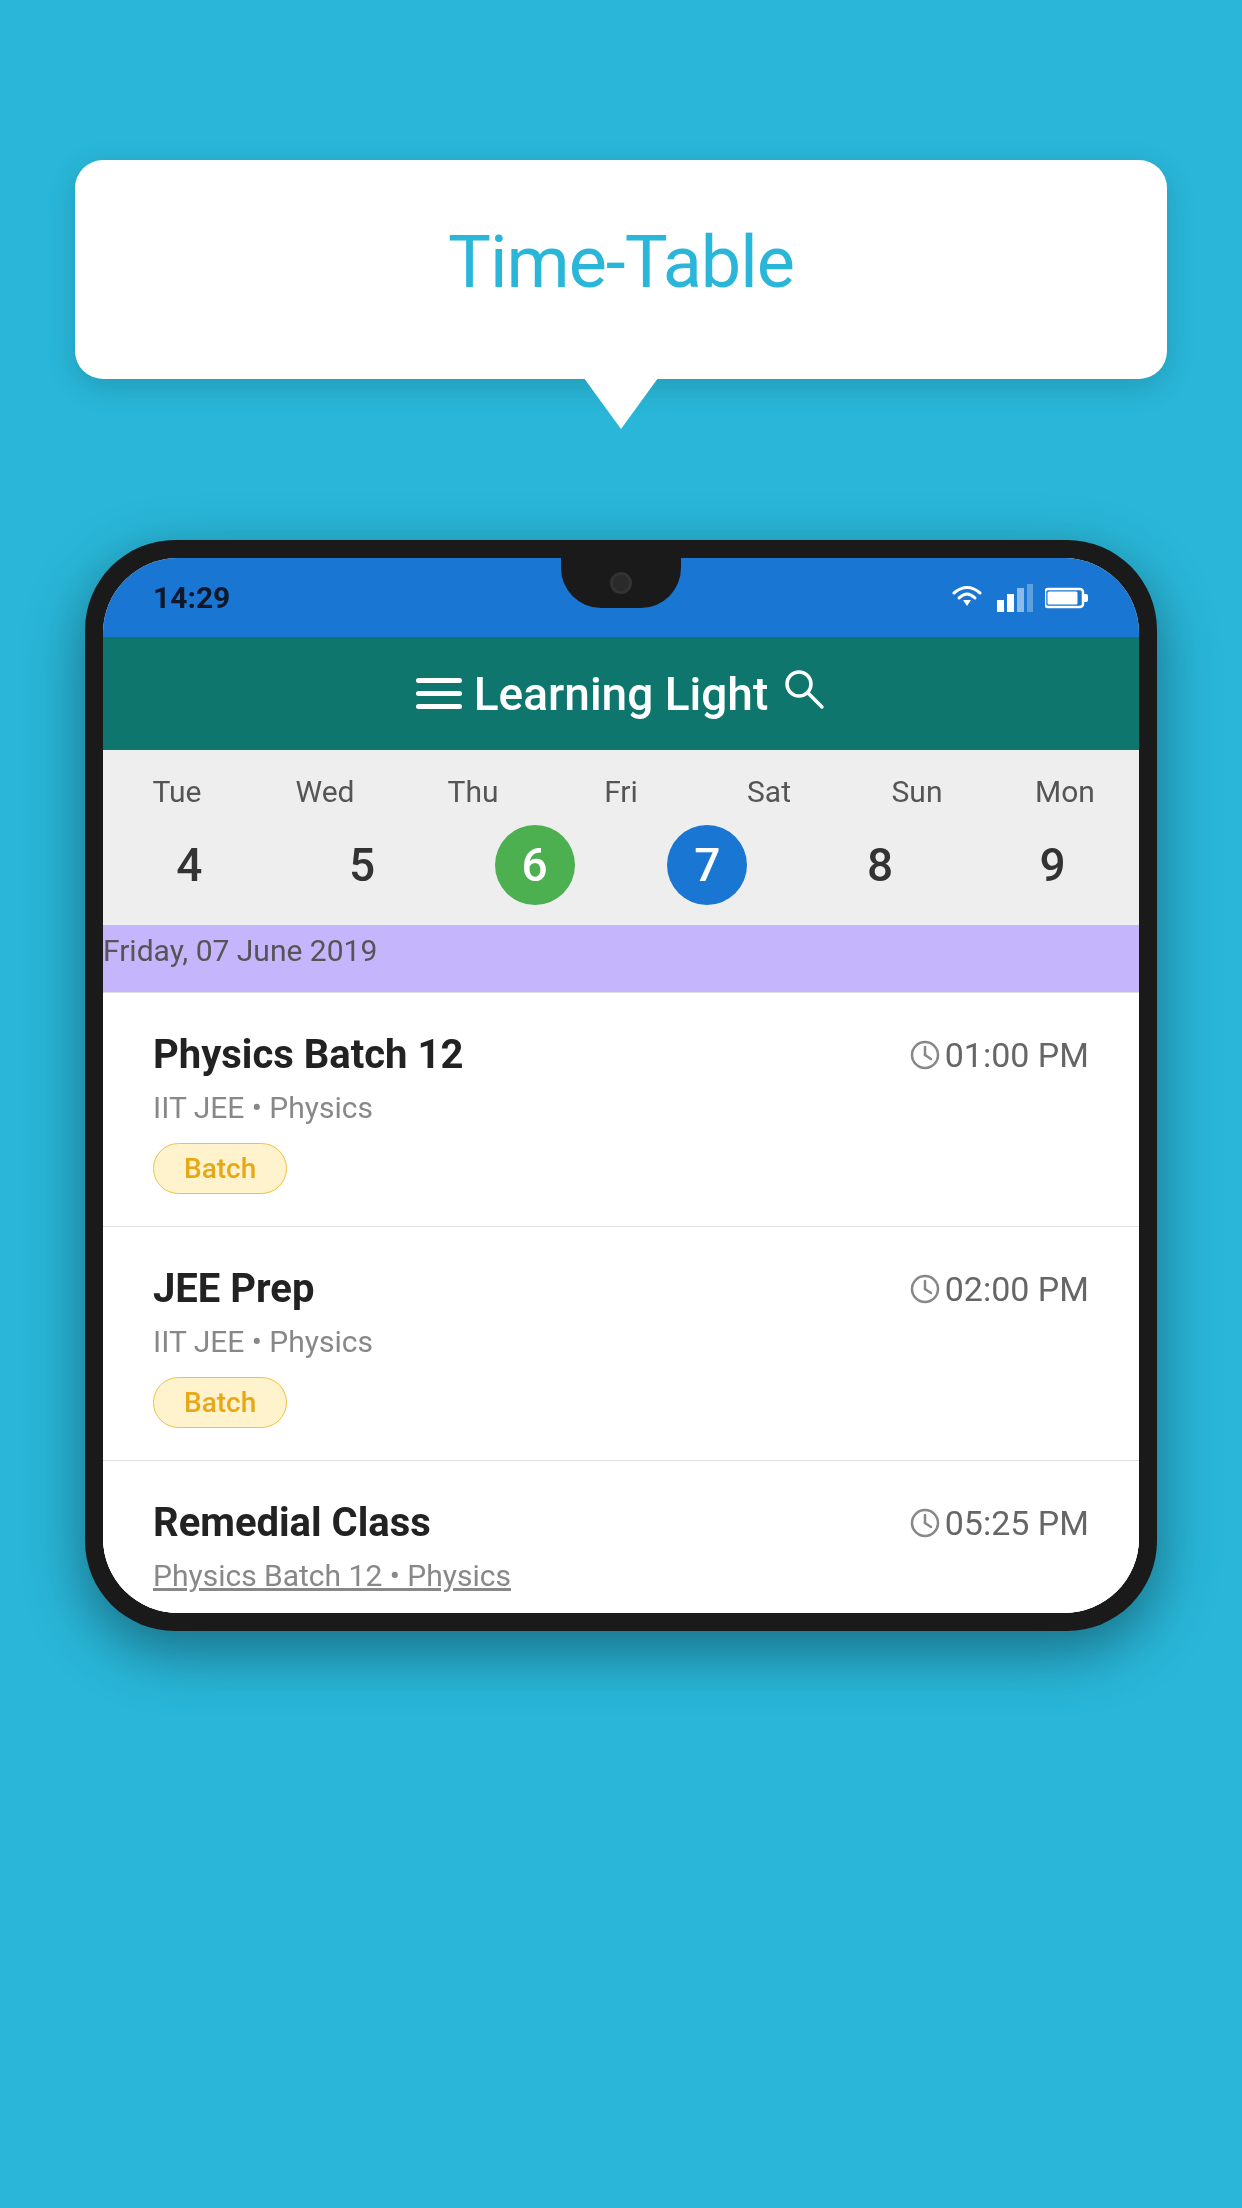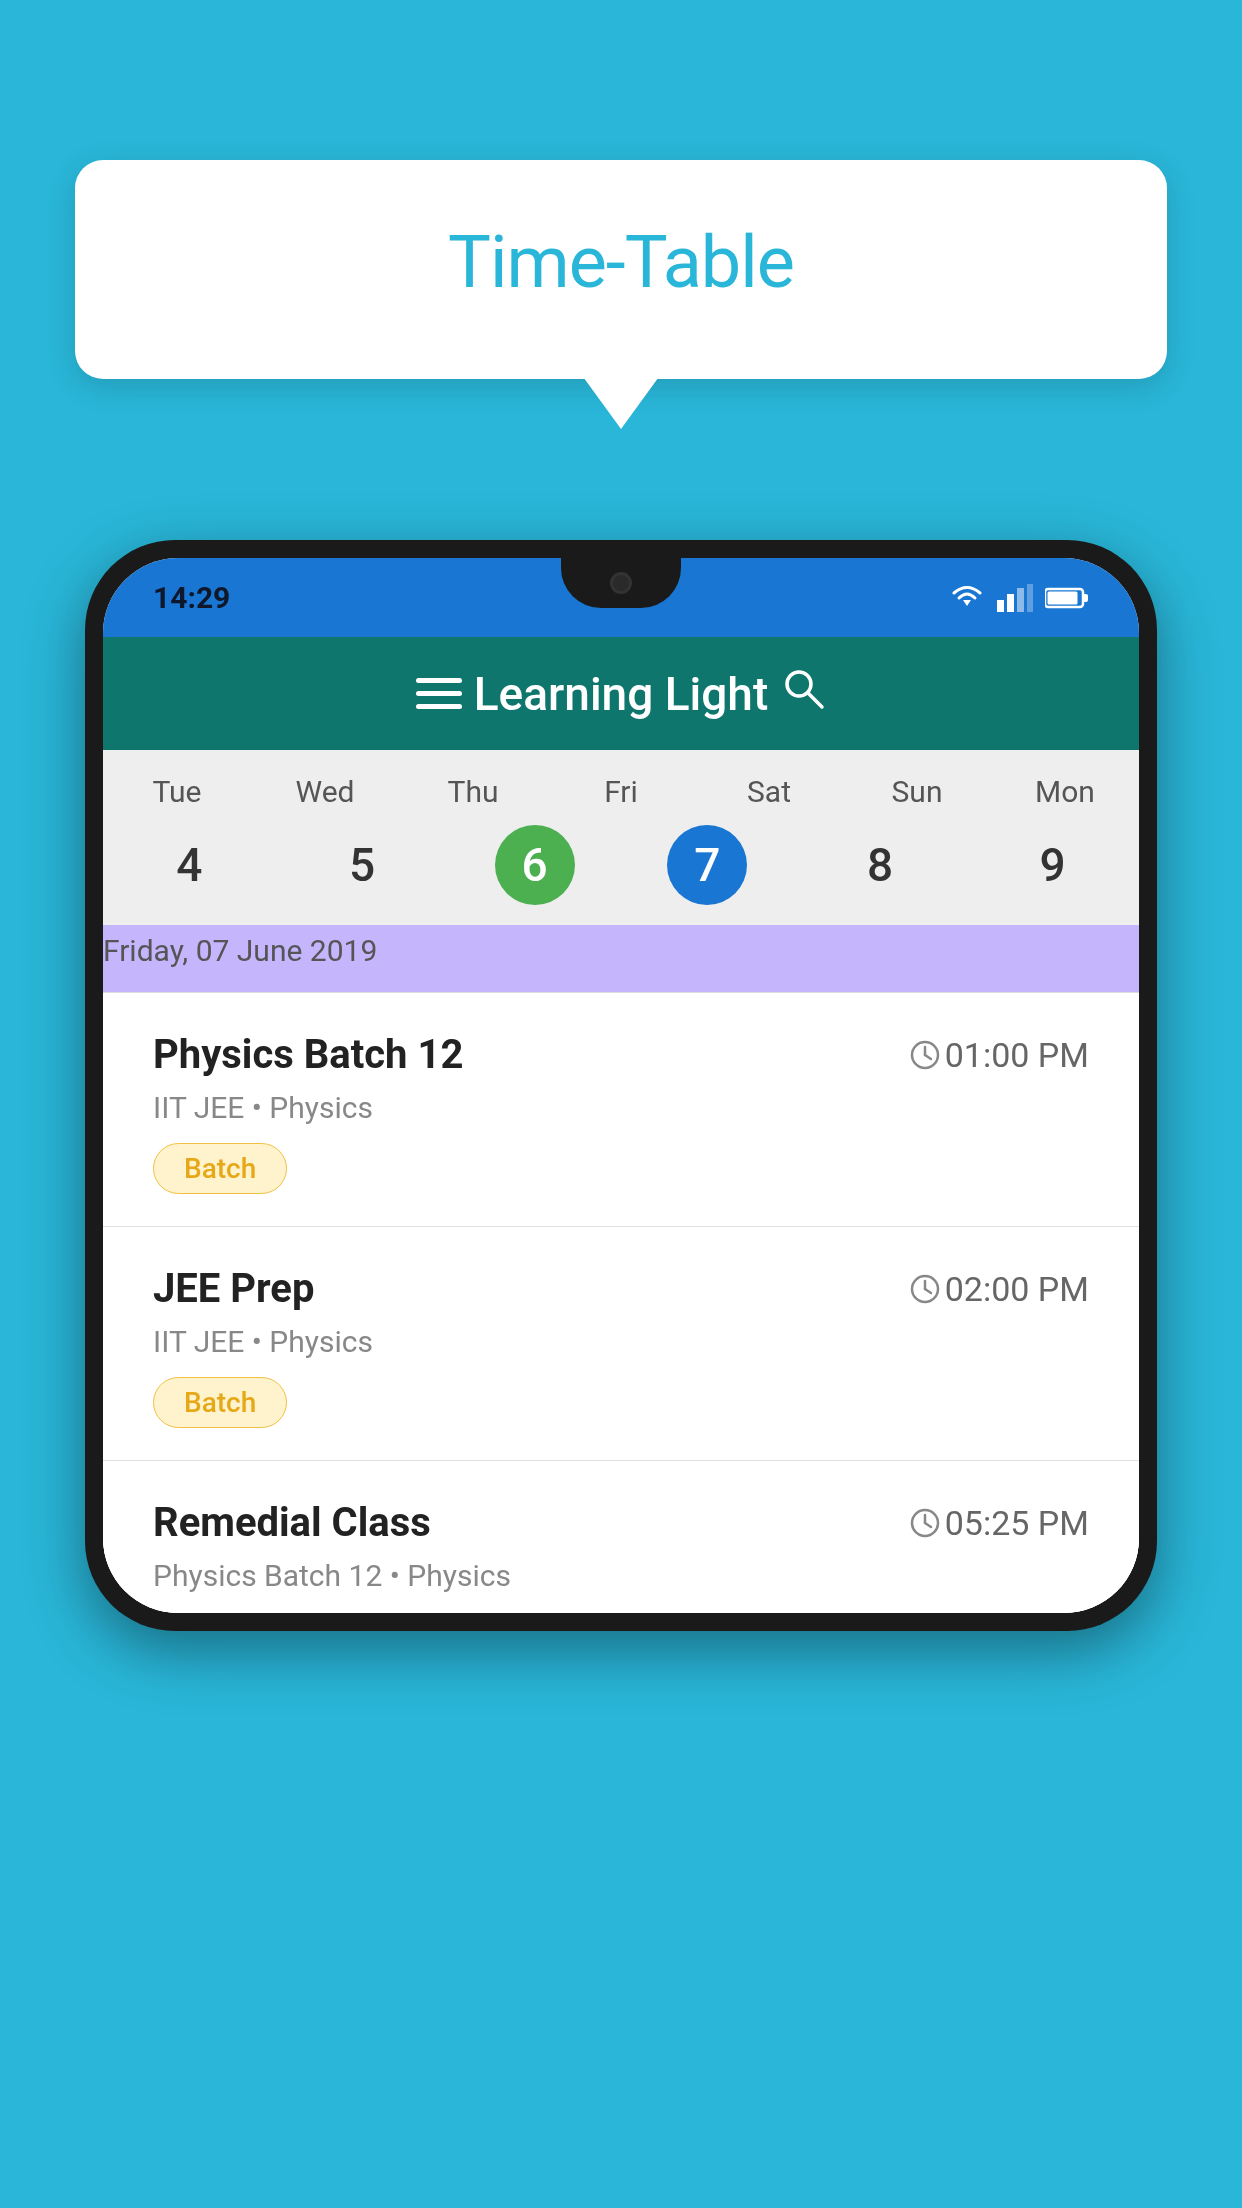--- a/index.html
+++ b/index.html
@@ -276,20 +276,21 @@
       background: white;
       padding: 38px 50px 20px;
     }
 
     .class-card-partial .class-card-header {
       margin-bottom: 12px;
     }
 
     .class-card-partial .class-meta {
       margin-bottom: 0;
+      text-decoration: underline;
     }
   </style>
 </head>
 <body>
 
 <div style="position:absolute;top:0;left:0;width:100%;height:100%;background:#29B6D8;"></div>
 
 <div class="tooltip-card">
   <div class="tooltip-title">Time-Table</div>
 </div>

